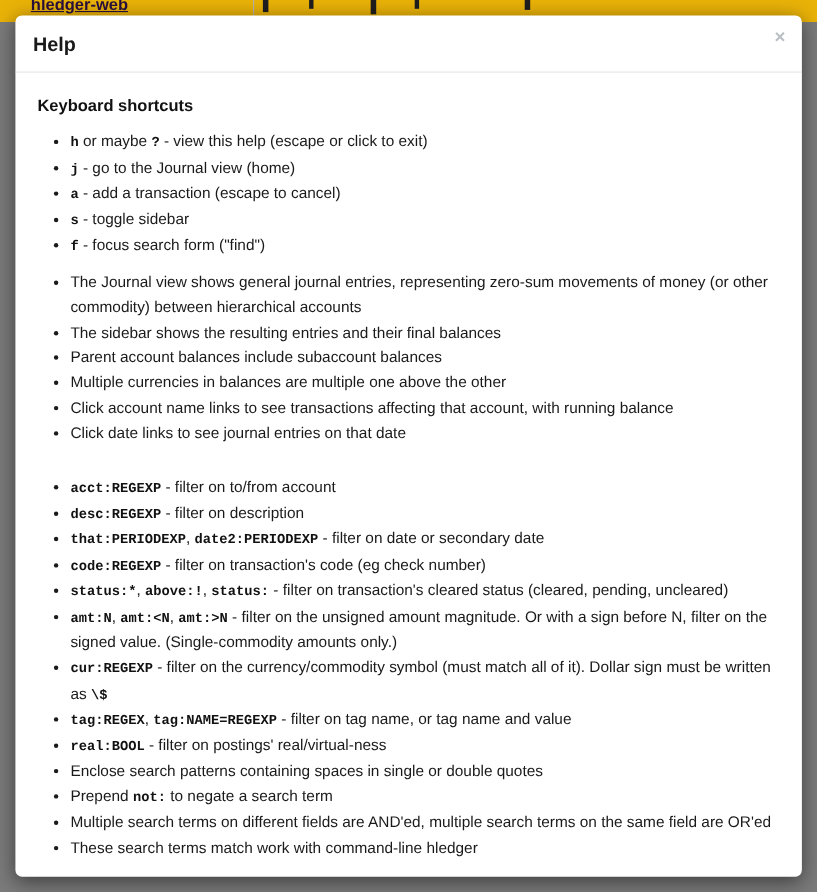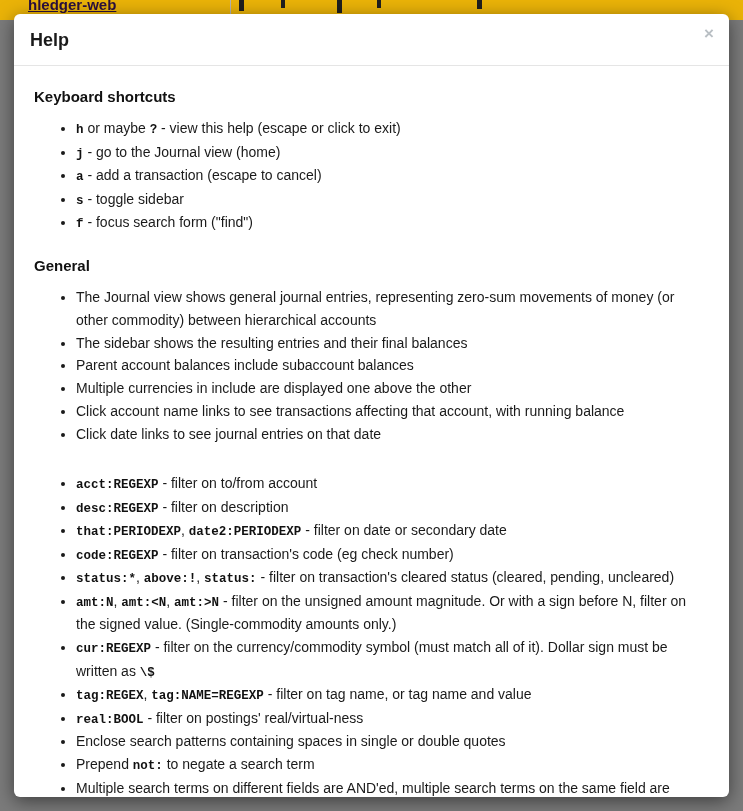--- a/index.html
+++ b/index.html
@@ -59,21 +59,21 @@
     padding: 0 20px 20px;
     display: flex; gap: 16px; flex-direction: column;
   }
   .col { flex: 1 1 0; min-width: 0; }
   .section-heading {
     font-size: 15px; font-weight: bold; color: #111111;
     margin: 22px 0 12px;
   }
   ul.help-list { margin: 0 0 10px; padding-left: 30px; list-style: disc; }
   ul.help-list li {
-    font-size: 14px; line-height: 1.64; color: #1a1a1a; margin-left: 12px;
+    font-size: 14px; line-height: 1.64; color: #1a1a1a;
   }
   code.k {
     font-family: "Liberation Mono", "DejaVu Sans Mono", monospace;
     font-weight: bold; font-size: 12.5px; color: #111111;
   }
 </style>
 </head>
 <body>
 
 <div class="top-strip">
@@ -96,26 +96,25 @@
   <div class="modal-body">
     <div class="col">
         <h4 class="section-heading">Keyboard shortcuts</h4>
         <ul class="help-list">
           <li><code class="k">h</code> or maybe <code class="k">?</code> - view this help (escape or click to exit)</li>
           <li><code class="k">j</code> - go to the Journal view (home)</li>
           <li><code class="k">a</code> - add a transaction (escape to cancel)</li>
           <li><code class="k">s</code> - toggle sidebar</li>
           <li><code class="k">f</code> - focus search form ("find")</li>
         </ul>
-        <h4 class="section-heading">General</h4>
         <ul class="help-list">
           <li>The Journal view shows general journal entries, representing zero-sum movements of money (or other commodity) between hierarchical accounts</li>
           <li>The sidebar shows the resulting entries and their final balances</li>
           <li>Parent account balances include subaccount balances</li>
-          <li>Multiple currencies in include are displayed one above the other</li>
+          <li>Multiple currencies in balances are multiple one above the other</li>
           <li>Click account name links to see transactions affecting that account, with running balance</li>
           <li>Click date links to see journal entries on that date</li>
         </ul>
       </div>
     <div class="col">
         <ul class="help-list">
           <li><code class="k">acct:REGEXP</code> - filter on to/from account</li>
           <li><code class="k">desc:REGEXP</code> - filter on description</li>
           <li><code class="k">that:PERIODEXP</code>, <code class="k">date2:PERIODEXP</code> - filter on date or secondary date</li>
           <li><code class="k">code:REGEXP</code> - filter on transaction's code (eg check number)</li>

